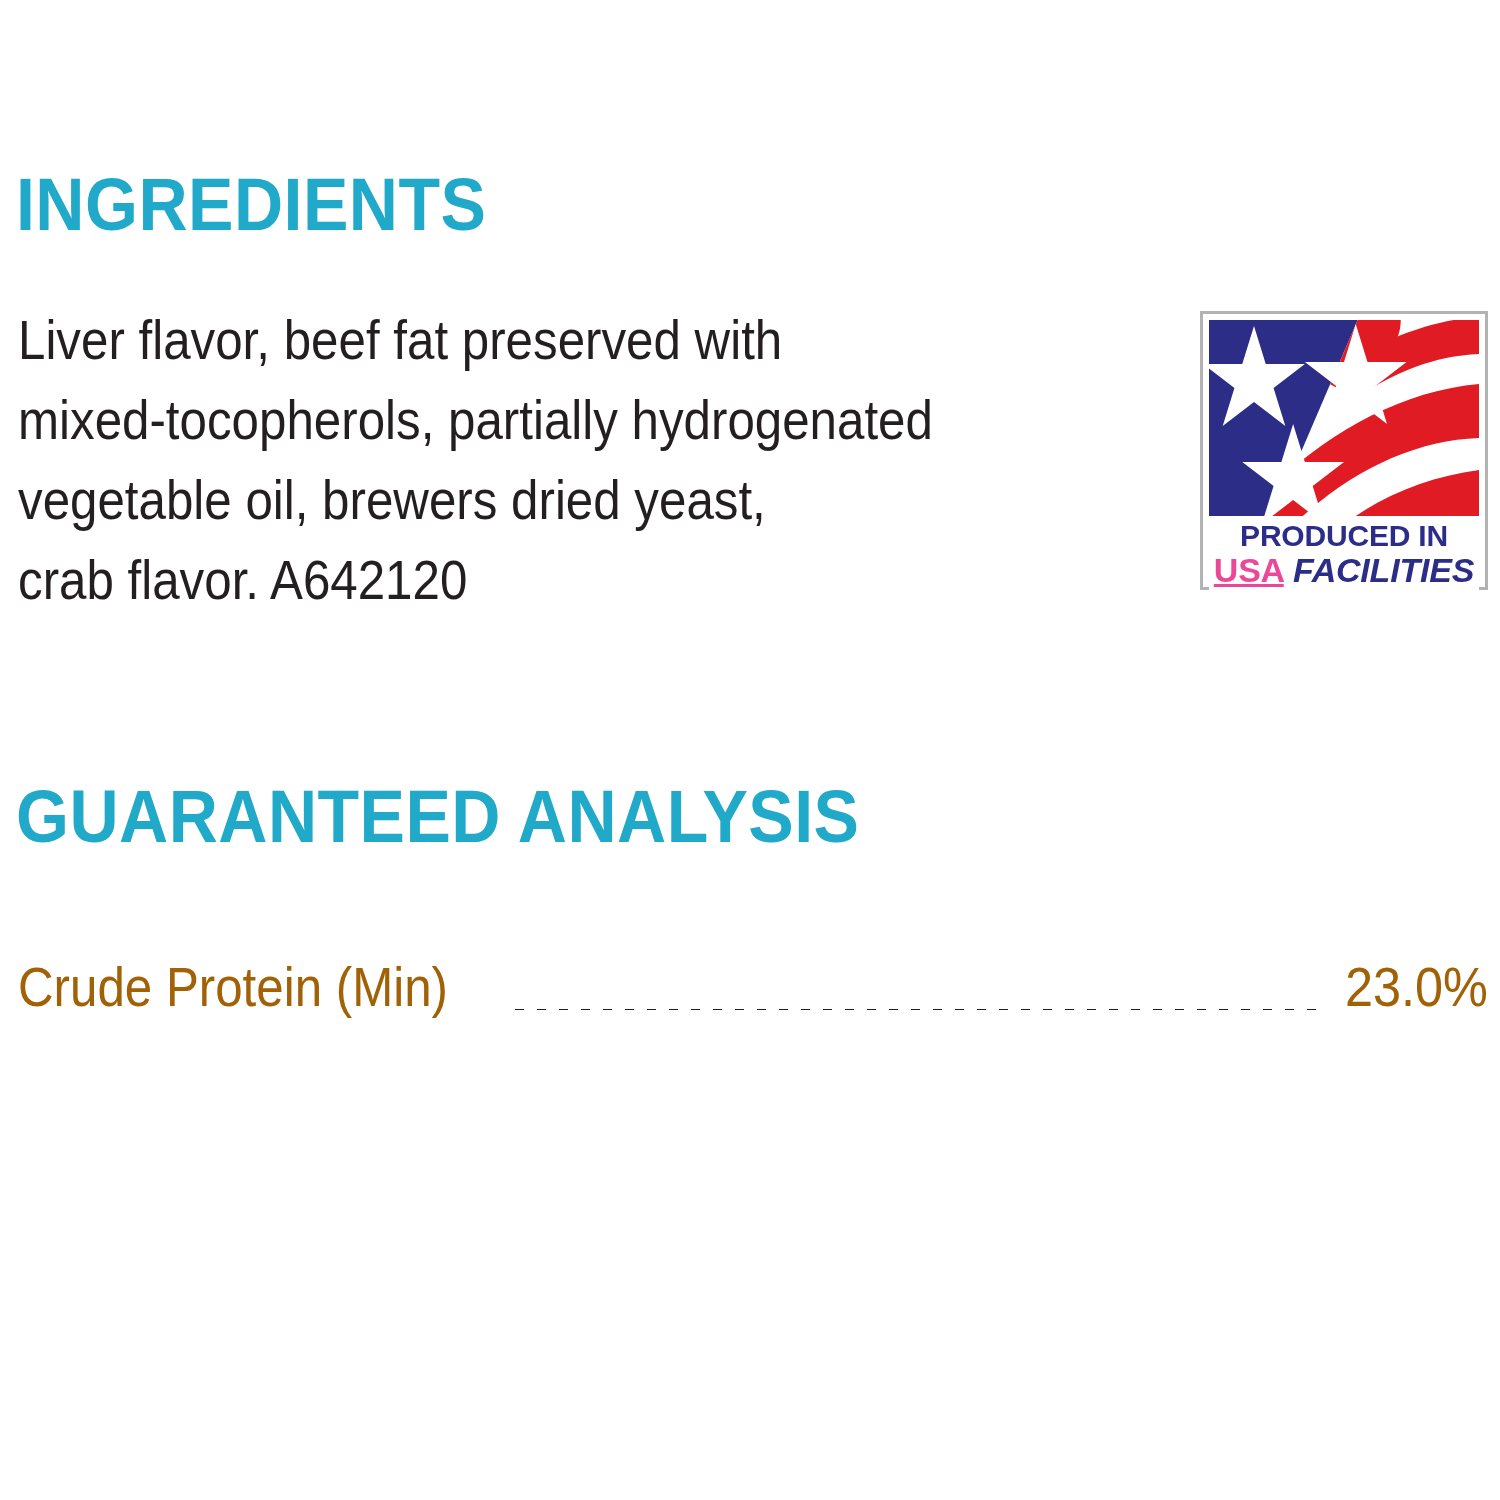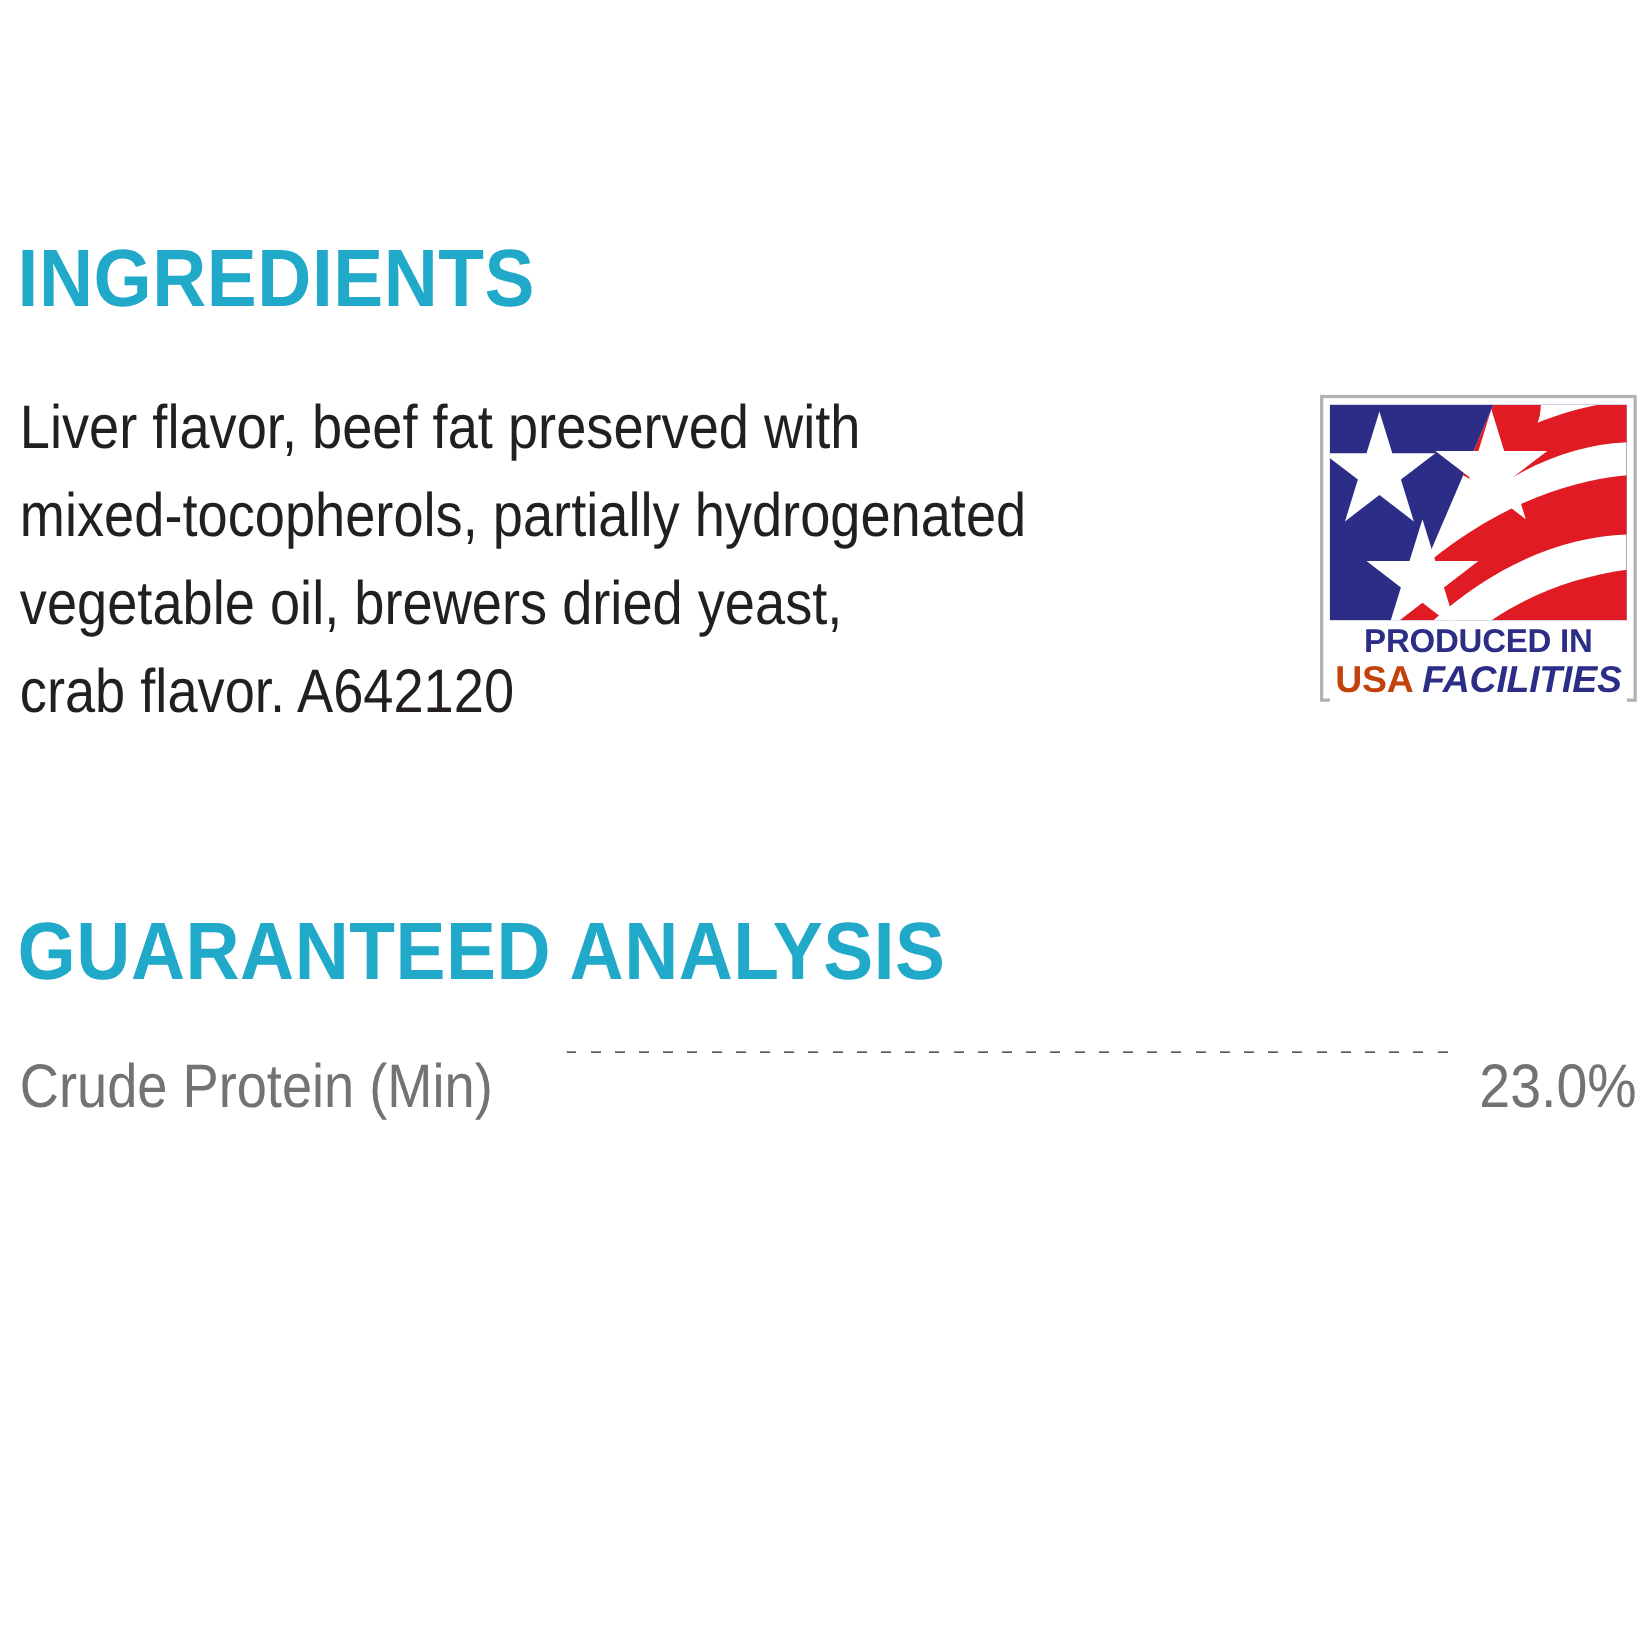--- a/index.html
+++ b/index.html
@@ -13,21 +13,20 @@
     position: relative;
     font-family: "Liberation Sans", sans-serif;
     -webkit-font-smoothing: antialiased;
   }
 
   .page {
     position: absolute;
     inset: 0;
     background: #ffffff;
     overflow: hidden;
-    margin-top: 48px;
   }
 
   
   .section-heading {
     position: absolute;
     left: 16px;
     color: #21A9C9;
     font-family: "Liberation Sans", sans-serif;
     font-weight: 700;
     letter-spacing: 0.5px;
@@ -100,37 +99,37 @@
     font-weight: 700;
     letter-spacing: -0.2px;
     line-height: 35px;
     white-space: nowrap;
   }
   .badge-line-1 {
     font-size: 30px;
     color: #2B2D86;
   }
   .badge-line-2 { font-size: 34px; }
-  .badge-usa { color: #c2410c; }
+  .badge-usa { color: #ec4899; text-decoration: underline; }
   .badge-facilities { color: #2B2D86; font-style: italic; }
 
   
   .analysis-list {
     position: absolute;
     left: 18px;
     top: 908px;
     width: 1470px;
   }
   .analysis-row {
     position: relative;
     display: flex;
-    align-items: flex-start;
+    align-items: flex-end;
     width: 100%;
     height: 110px;
-    color: #737373;
+    color: #a16207;
     font-size: 56px;
     line-height: 62px;
     font-family: "Liberation Sans", sans-serif;
     white-space: nowrap;
   }
   .row-label {
     flex: 0 0 auto;
     transform: scaleX(0.88);
     transform-origin: left bottom;
     padding-right: 6px;

